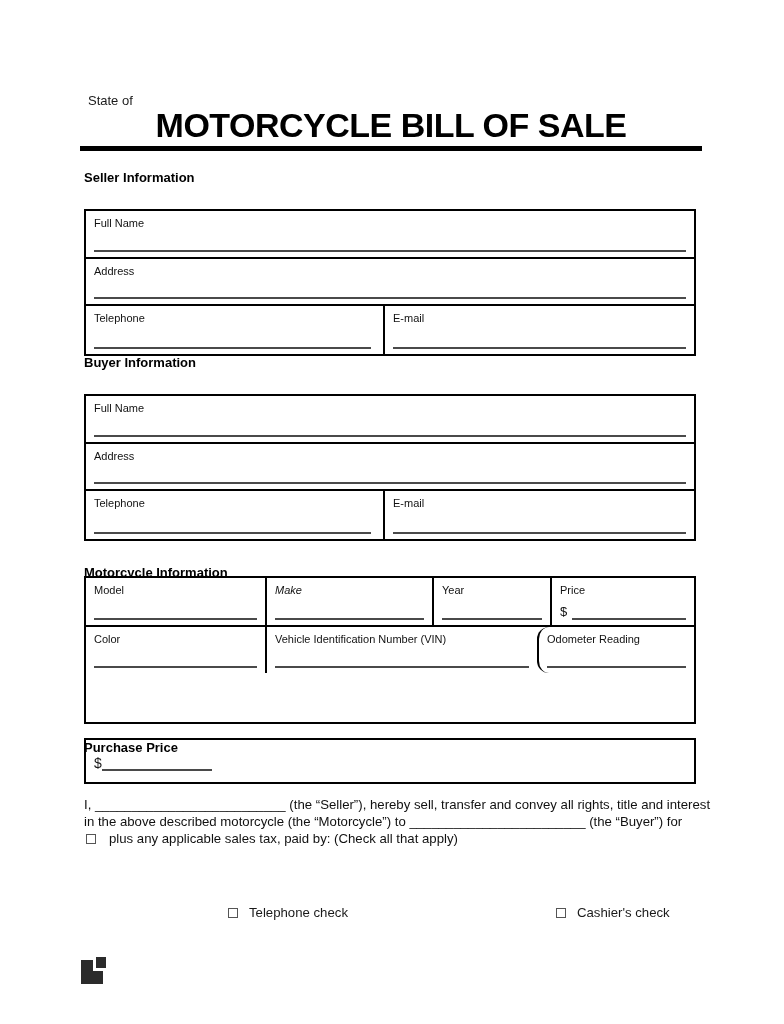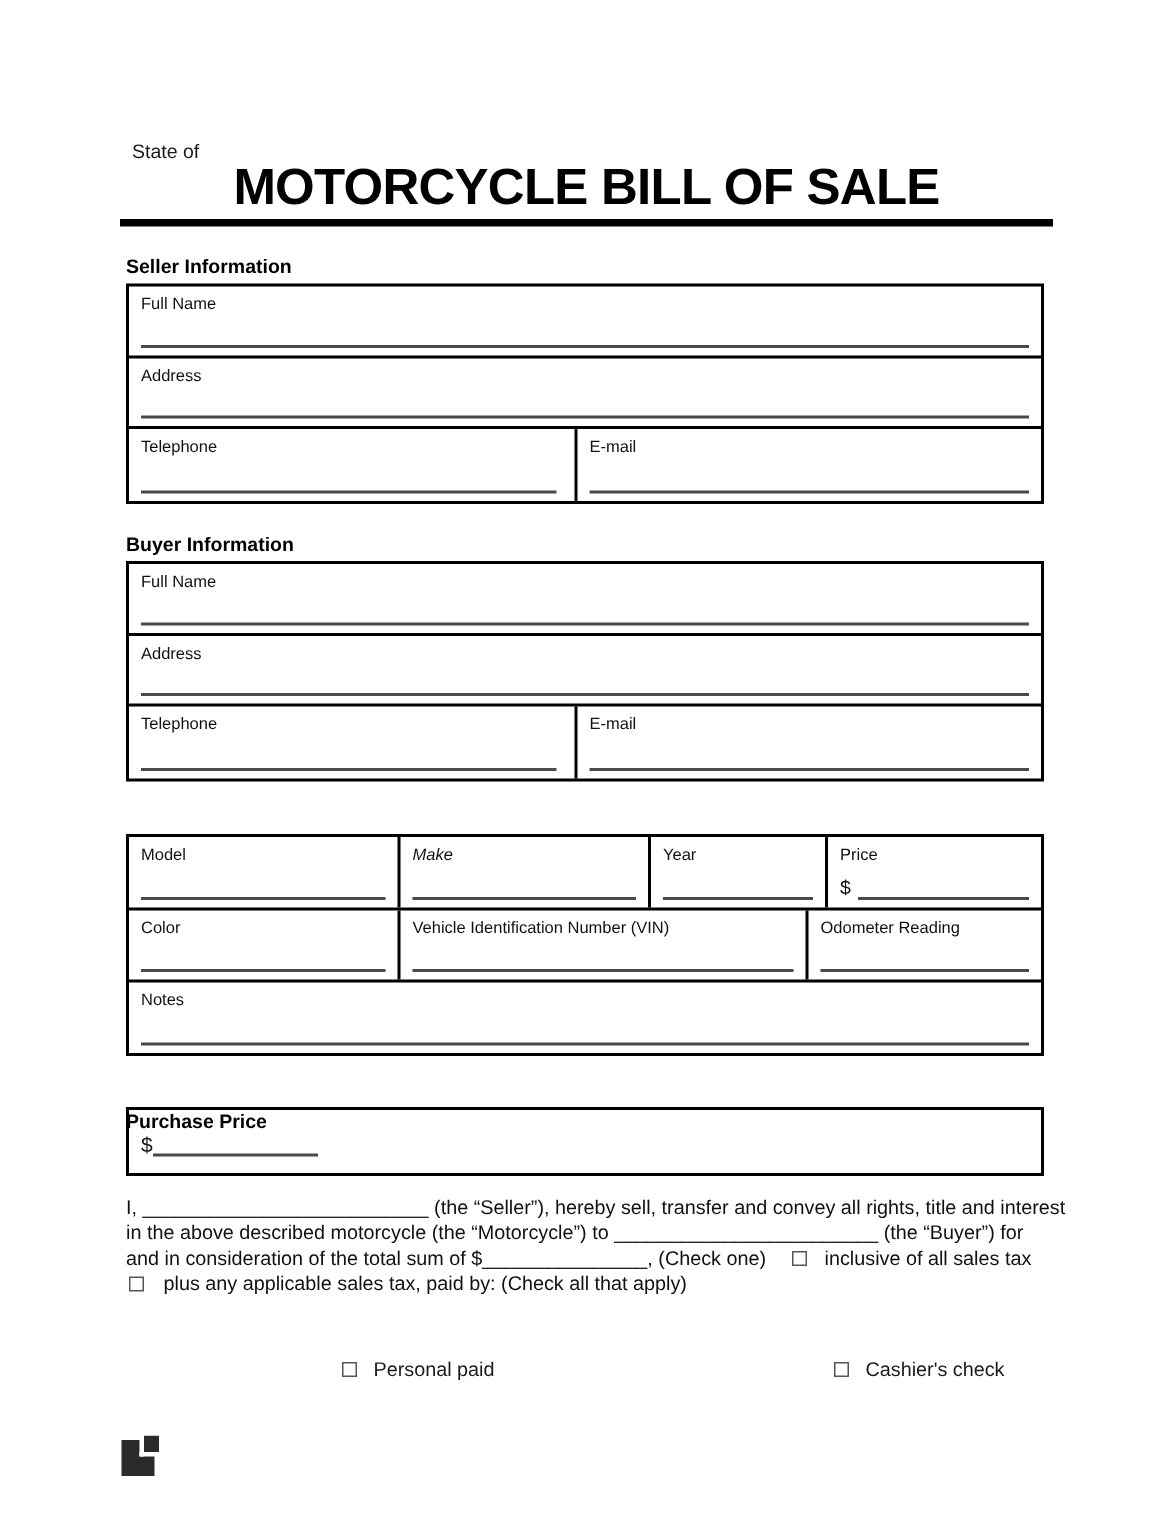--- a/index.html
+++ b/index.html
@@ -11,21 +11,21 @@
   }
   .abs { position:absolute; }
 
   .state-of { left:88px; top:93px; font-size:13px; }
   .doc-title { left:80px; top:106px; width:622px; text-align:center;
                font-size:34px; font-weight:bold; letter-spacing:-0.5px; color:#000; }
   .title-rule { left:80px; top:146px; width:622px; height:5px; background:#000; }
 
   .section-heading { font-size:13px; font-weight:bold; color:#000; }
 
-  .form-box { left:84px; width:612px; border:2px solid #000; background:#fff; }
+  .form-box { left:84px; width:612px; border:2px solid #000; background:#fff;margin-top:20px; }
   .row { position:relative; width:100%; }
   .row + .row { border-top:2px solid #000; }
   .split { display:flex; }
   .cell { position:relative; height:100%; }
   .cell + .cell { border-left:2px solid #000; }
   .cell-label { position:absolute; top:6px; left:8px; font-size:11px; color:#111; white-space:nowrap; }
   .fill-line { position:absolute; bottom:5px; left:8px; right:8px; border-bottom:2px solid #4a4a4a; }
   .dollar { position:absolute; bottom:6px; left:8px; font-size:13px; color:#111; }
 
   .pp-box { left:84px; top:738px; width:612px; height:46px; border:2px solid #000; }
@@ -117,49 +117,44 @@
   </div>
   <div class="row split" style="height:48px;">
     <div class="cell" style="width:179px;">
       <span class="cell-label">Color</span>
       <span class="fill-line"></span>
     </div>
     <div class="cell" style="width:272px;">
       <span class="cell-label">Vehicle Identification Number (VIN)</span>
       <span class="fill-line"></span>
     </div>
-    <div class="cell" style="flex:1;">
+    <div class="cell" style="flex:1;border-radius:12px;">
       <span class="cell-label">Odometer Reading</span>
       <span class="fill-line"></span>
     </div>
-  </div>
-  <div class="row" style="height:49px;">
-    <span class="cell-label">Notes</span>
-    <span class="fill-line"></span>
   </div>
 </div>
 
 <div class="abs section-heading" style="left:84px; top:740px;">Purchase Price</div>
 <div class="abs pp-box">
   <div class="pp-inner">
     <span>$</span>
     <span class="pp-line"></span>
   </div>
 </div>
 
 <div class="abs agreement">
   <div class="pline"><span>I, </span><span class="blank">__________________________</span><span> (the “Seller”), hereby sell, transfer and convey all rights, title and interest</span></div>
   <div class="pline"><span>in the above described motorcycle (the “Motorcycle”) to </span><span class="blank">________________________</span><span> (the “Buyer”) for</span></div>
-  <div class="pline"><span>and in consideration of the total sum of $</span><span class="blank">_______________</span><span>, (Check one)</span><span class="cb" style="margin-left:17px; margin-right:12px;"></span><span>inclusive of all sales tax</span></div>
   <div class="pline"><span class="cb" style="margin-left:2px; margin-right:13px;"></span><span>plus any applicable sales tax, paid by: (Check all that apply)</span></div>
 </div>
 
 <div class="abs pay-option" style="left:228px;">
   <span class="cb"></span>
-  <span>Personal paid</span>
+  <span>Telephone check</span>
 </div>
 <div class="abs pay-option" style="left:556px;">
   <span class="cb"></span>
   <span>Cashier's check</span>
 </div>
 
 <div class="abs" style="left:80px; top:957px; width:28px; height:28px;">
   <svg width="28" height="28" viewBox="0 0 28 28" xmlns="http://www.w3.org/2000/svg">
     <rect x="1" y="3" width="22" height="24" fill="#2b2b2b"></rect>
     <rect x="13" y="0" width="3" height="14" fill="#ffffff"></rect>

